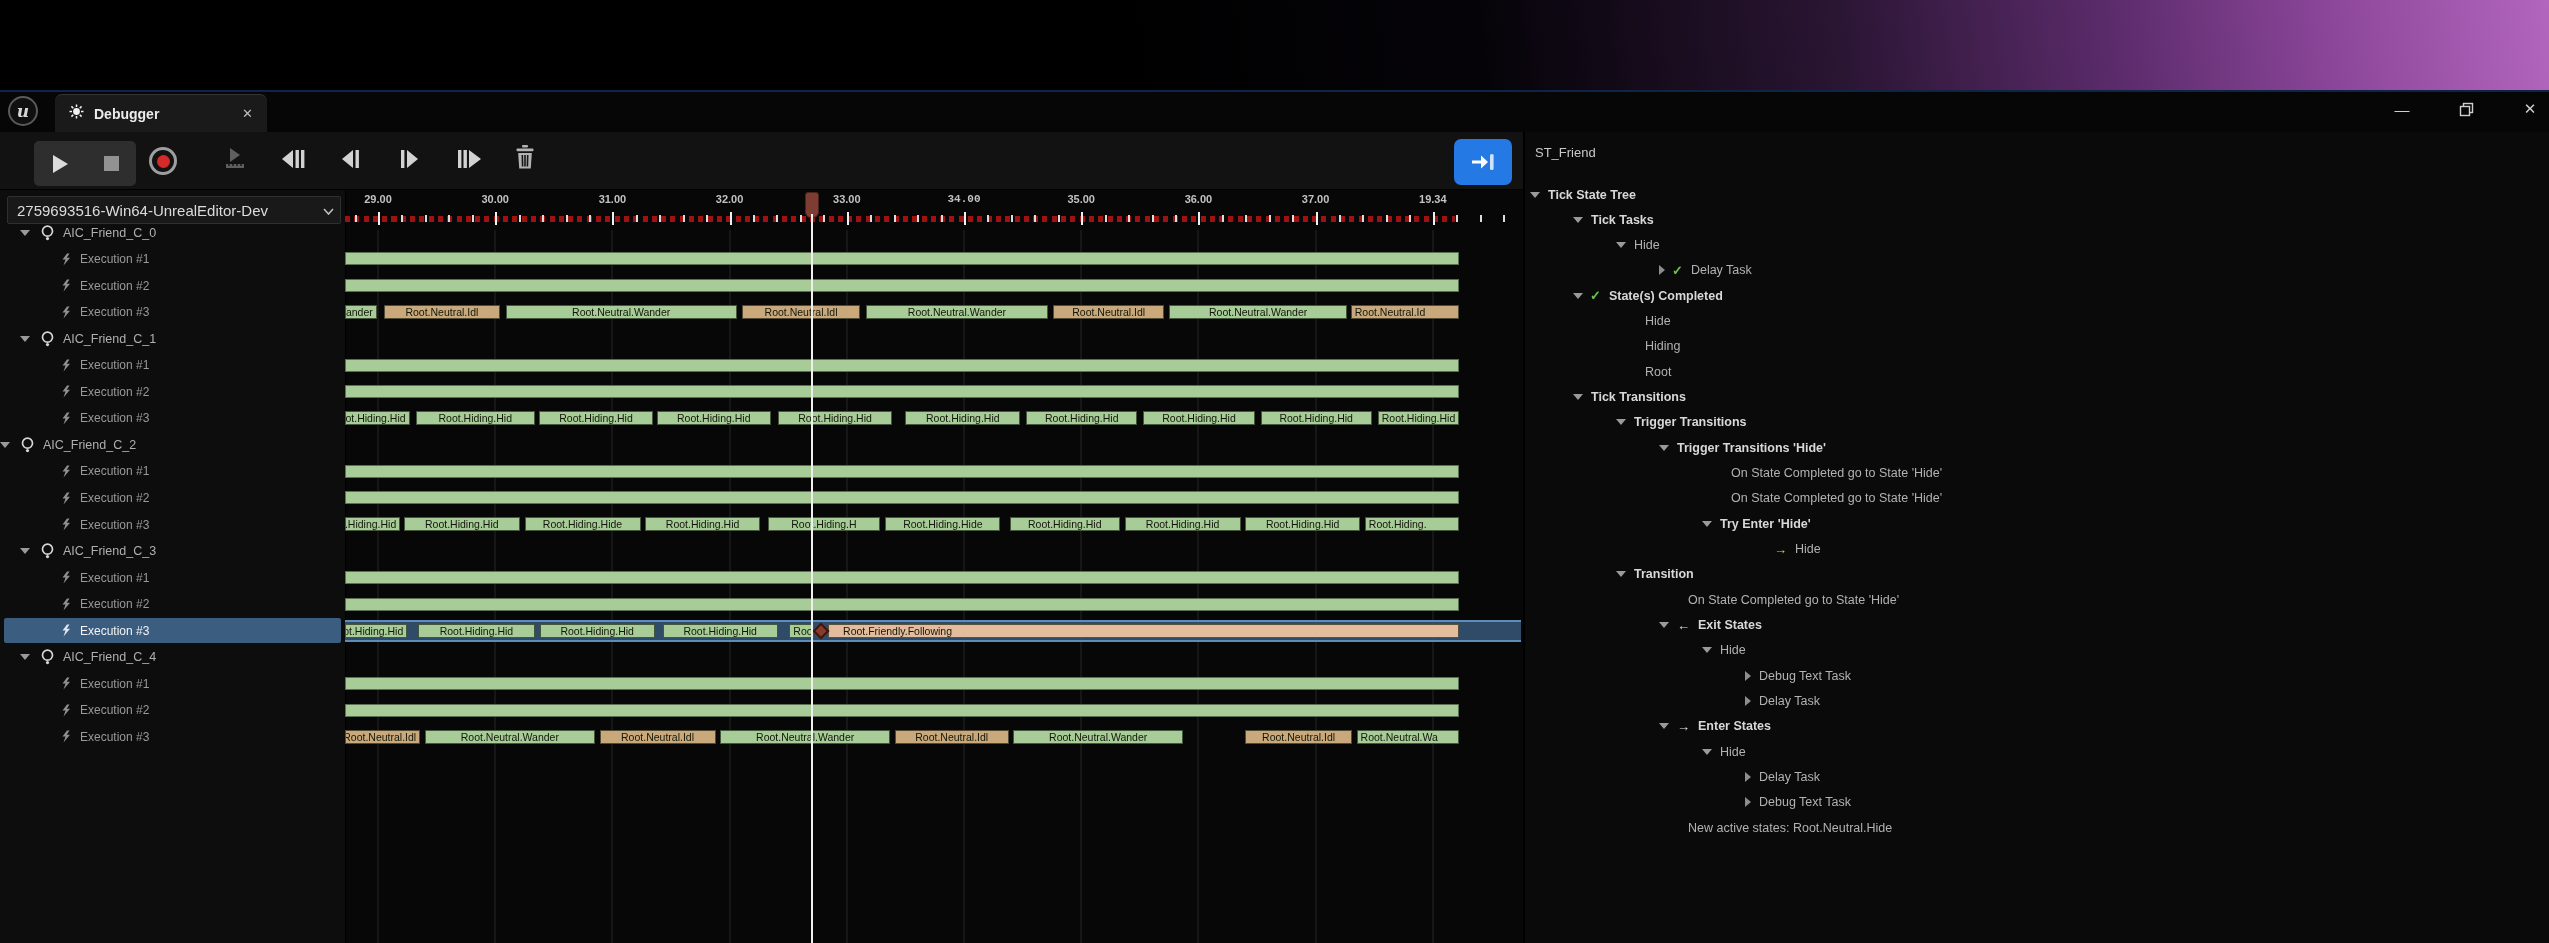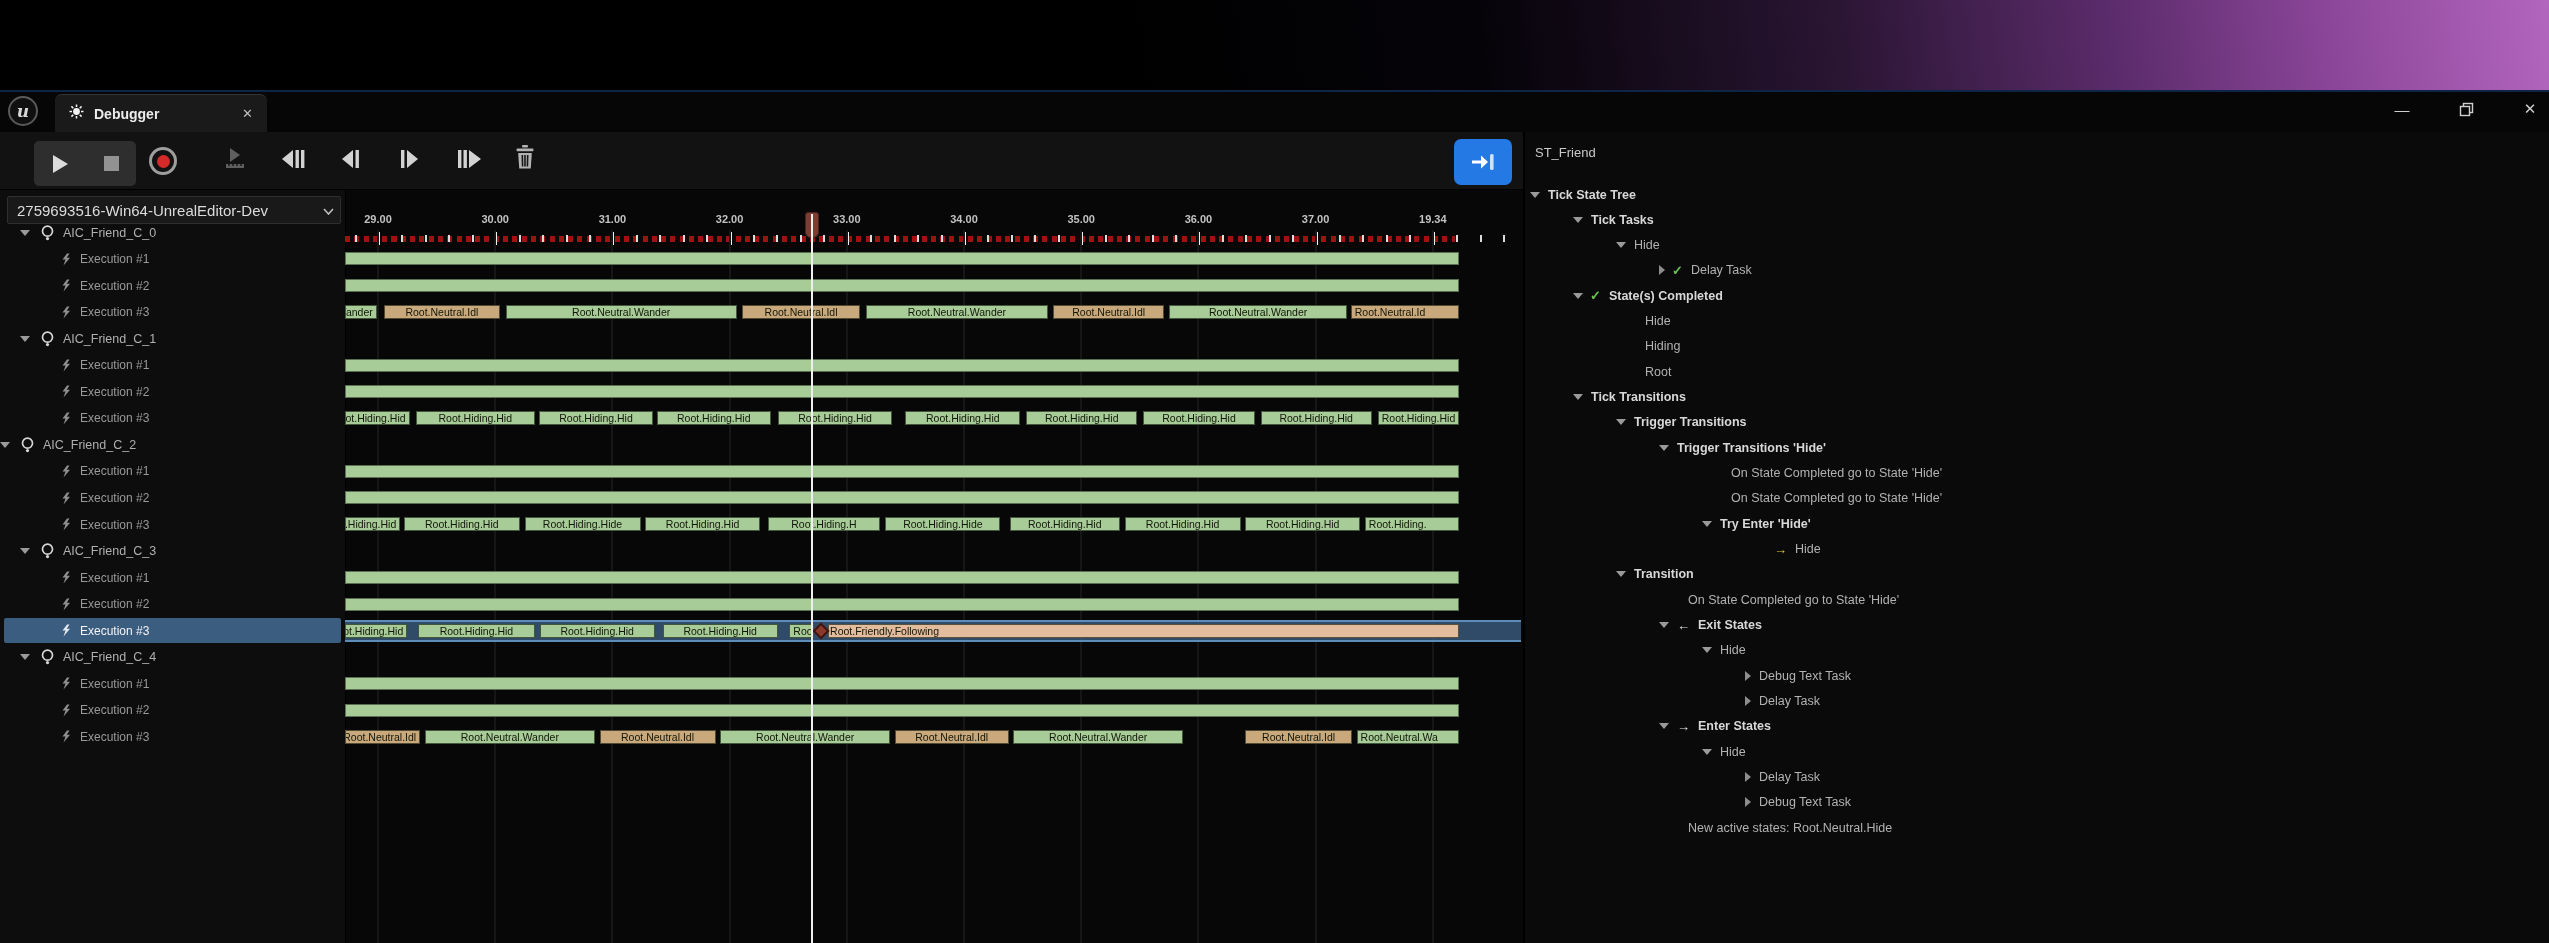--- a/index.html
+++ b/index.html
@@ -29,21 +29,21 @@
   
   #session{left:7px;top:196px;width:334px;height:28px;background:#191919;border:1px solid #2f2f2f;box-sizing:border-box;border-radius:2px;display:flex;align-items:center;}
   #session .val{margin-left:9px;width:295px;overflow:hidden;white-space:nowrap;color:#dcdcdc;font-size:15px;}
   #session .chev{margin-left:auto;margin-right:6px;}
   
   #leftpanel{left:0;top:190px;width:345px;height:753px;background:#0d0d0d;}
   #timelinebg{left:345px;top:190px;width:1178px;height:753px;background:#070707;border-left:1px solid #000;box-sizing:border-box;}
   #rightpanel{left:1523px;top:132px;width:1026px;height:811px;background:#0a0a0a;border-left:2px solid #000;box-sizing:border-box;}
   #st-title{left:1535px;top:145px;color:#c9c9c9;font-size:13px;}
   
-  #ruler{left:345px;top:190px;width:1178px;height:40px;overflow:hidden;margin-top:20px;}
+  #ruler{left:345px;top:190px;width:1178px;height:40px;overflow:hidden;}
   .rlabel{position:absolute;top:3px;width:44px;text-align:center;color:#c2c2c2;font-size:11px;font-weight:700;}
   .tick-u{position:absolute;top:22px;width:2px;height:13px;background:#f0f0f0;}
   .tick-s{position:absolute;top:25px;width:2px;height:7px;background:#dcdcdc;}
   #redline{position:absolute;top:26px;left:0;width:1110px;height:6px;
     background:repeating-linear-gradient(90deg,#9e1212 0 5px,transparent 5px 9.3px);}
   #scrub-handle{position:absolute;top:2px;width:14px;height:26px;background:#7d3d33;border:1px solid #4a241f;border-radius:3px 3px 6px 6px;box-sizing:border-box;}
   
   #tbody{left:345px;top:219px;width:1178px;height:724px;overflow:visible;}
   .grid{position:absolute;width:2px;background:#161616;}
   .plainbar{position:absolute;height:13px;background:#a7cc98;border:1px solid rgba(0,0,0,.45);box-sizing:border-box;}
@@ -196,21 +196,21 @@
   </span>
 </div>
 
 <div class="abs" id="ruler">
     <div id="redline"></div>
     <div class="rlabel" style="left: 11px;">29.00</div>
     <div class="rlabel" style="left: 128.2px;">30.00</div>
     <div class="rlabel" style="left: 245.4px;">31.00</div>
     <div class="rlabel" style="left: 362.6px;">32.00</div>
     <div class="rlabel" style="left: 479.8px;">33.00</div>
-    <div class="rlabel" style="left: 597px;">34.00</div>
+    <div class="rlabel" style="left: 597px; font-family: Liberation Mono, monospace;">34.00</div>
     <div class="rlabel" style="left: 714.2px;">35.00</div>
     <div class="rlabel" style="left: 831.4px;">36.00</div>
     <div class="rlabel" style="left: 948.6px;">37.00</div>
     <div class="rlabel" style="left: 1065.8px;">19.34</div>
     <div class="tick-s" style="left: 9.56px;"></div>
     <div class="tick-u" style="left: 33px;"></div>
     <div class="tick-s" style="left: 56.44px;"></div>
     <div class="tick-s" style="left: 79.88px;"></div>
     <div class="tick-s" style="left: 103.32px;"></div>
     <div class="tick-s" style="left: 126.76px;"></div>
@@ -545,21 +545,21 @@
     <div class="seg" style="left: 194.736px; width: 114.856px; top: 404.55px; background: rgb(167, 204, 152);">
       <span style="padding: 0px 3px;">Root.Hiding.Hid</span>
     </div>
     <div class="seg" style="left: 317.796px; width: 114.856px; top: 404.55px; background: rgb(167, 204, 152);">
       <span style="padding: 0px 3px;">Root.Hiding.Hid</span>
     </div>
     <div class="seg clipR" style="left: 444.372px; width: 24.612px; top: 404.55px; background: rgb(167, 204, 152);">
       <span style="padding: 0px 3px;">Root.Hiding.Hid</span>
     </div>
     <div class="seg clipR" style="left: 483.048px; width: 630.536px; top: 404.55px; background: rgb(227, 188, 157);">
-      <span style="padding: 0px 1px;">Root.Friendly.Following</span>
+      <span style="padding: 0px 14px;">Root.Friendly.Following</span>
     </div>
     <div class="plainbar" style="left: 0.184px; width: 1113.4px; top: 458.15px; background: rgb(167, 204, 152);"></div>
     <div class="plainbar" style="left: 0.184px; width: 1113.4px; top: 484.7px; background: rgb(167, 204, 152);"></div>
     <div class="seg clipL" style="left: 0.184px; width: 75.008px; top: 510.75px; background: rgb(201, 169, 124);">
       <span style="padding: 0px 3px;">Root.Neutral.Idl</span>
     </div>
     <div class="seg" style="left: 79.88px; width: 169.94px; top: 510.75px; background: rgb(167, 204, 152);">
       <span style="padding: 0px 3px;">Root.Neutral.Wander</span>
     </div>
     <div class="seg" style="left: 254.508px; width: 116.028px; top: 510.75px; background: rgb(201, 169, 124);">

